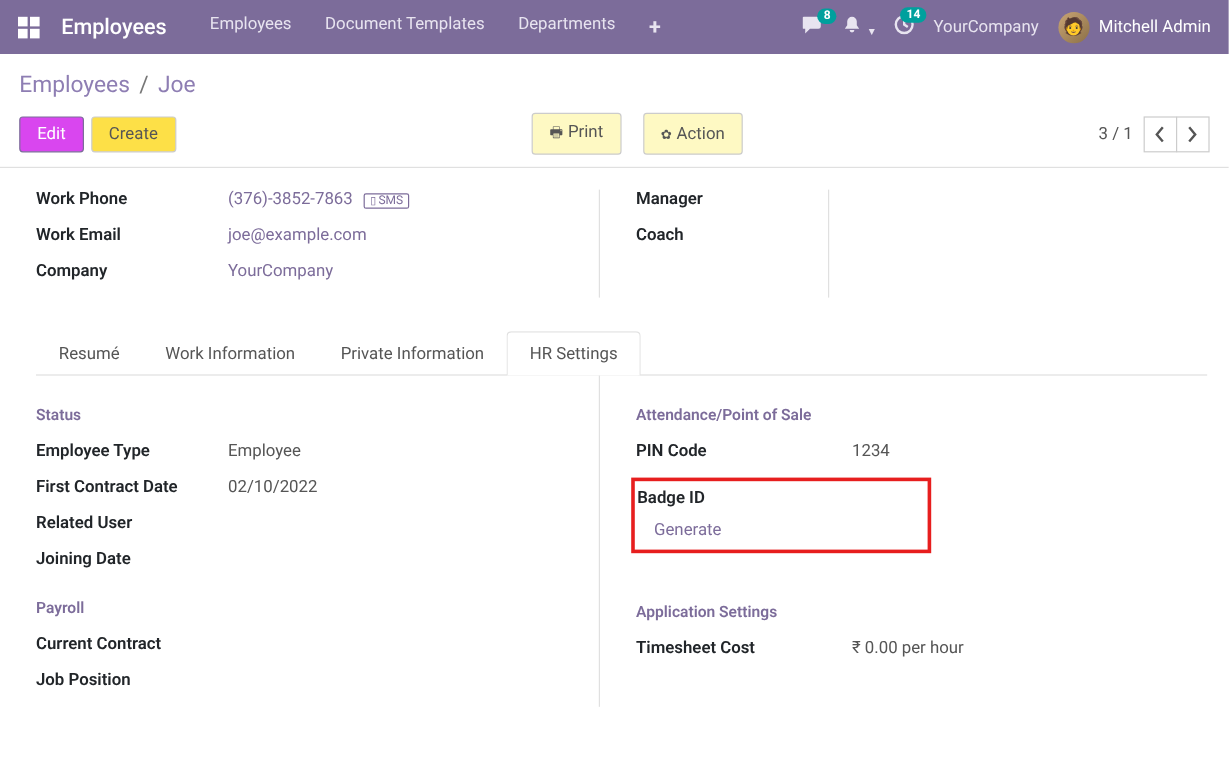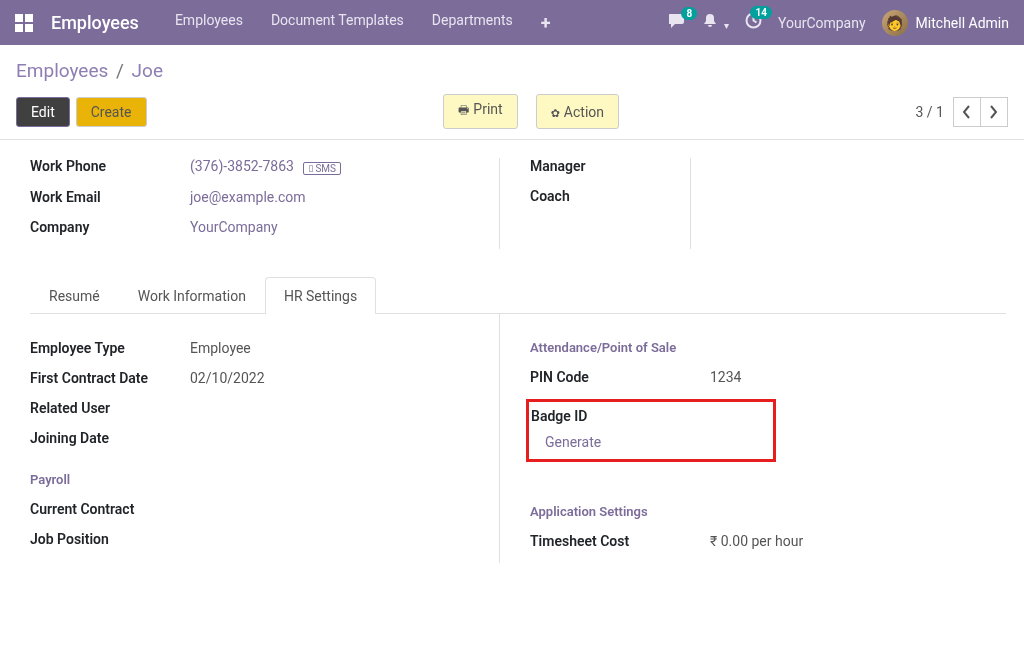--- a/index.html
+++ b/index.html
@@ -24,23 +24,23 @@
   .user { display: flex; align-items: center; gap: 8px; cursor: pointer; }
   .avatar { width: 26px; height: 26px; border-radius: 50%; background: linear-gradient(135deg,#c9a574,#8b6f47); display:flex; align-items:center; justify-content:center; font-size:14px; }
   .user-name { font-size: 14px; color: #fff; }
 
   
   .toolbar-area { padding: 14px 16px 10px 16px; }
   .breadcrumb { font-size: 19px; color: #8e7eb3; margin-bottom: 12px; }
   .breadcrumb .current { color: #8e7eb3; font-weight: 400; }
   .breadcrumb .sep { color: #777; margin: 0 3px; }
   .toolbar { display: flex; align-items: center; }
-  .btn { border: 1px solid #ccc; background: #eab308; padding: 6px 14px; font-size: 14px; cursor: pointer; border-radius: 3px; color: #555; }
+  .btn { border: 1px solid #ccc; background: #fde047; padding: 6px 14px; font-size: 14px; cursor: pointer; border-radius: 3px; color: #555; }
   .btn + .btn { margin-left: 6px; }
-  .btn-primary { background: #404040; color: #fff; border-color: #7c6c9a; }
+  .btn-primary { background: #d946ef; color: #fff; border-color: #7c6c9a; }
   .center-buttons { margin-left: auto; margin-right: auto; display: flex; gap: 12px; }
   .btn-white { background: #fef9c3; }
   .gear::before { content: "✿"; font-size: 11px; margin-right: 4px; color: #555; }
   .print-ico::before { content: "🖶"; font-size: 12px; margin-right: 4px; }
   .pager { display: flex; align-items: center; gap: 10px; font-size: 14px; color: #555; }
   .pager-arrows { display: flex; }
   .pager-btn { border: 1px solid #ccc; background: #fff; width: 28px; height: 30px; display: flex; align-items: center; justify-content: center; cursor: pointer; font-size: 16px; color: #555; margin-left: -1px; }
 
   
   .content-wrap { border-top: 1px solid #e0e0e0; position: relative; height: calc(647px - 45px - 85px); overflow-y: scroll; }
@@ -190,27 +190,29 @@
         </div>
         <div class="field-row">
           <div class="field-label">Coach</div>
         </div>
       </div>
     </div>
 
     <div class="tabs">
       <div class="tab">Resumé</div>
       <div class="tab">Work Information</div>
+      <div class="tab">Private Information</div>
       <div class="tab active">HR Settings</div>
     </div>
 
     <div class="two-col">
 
       <div class="col col-sep-right" style="flex:0 0 470px">
         <div class="sect">
+          <div class="sect-title">Status</div>
           <div class="field-row">
             <div class="field-label">Employee Type</div>
             <div class="field-value">Employee</div>
           </div>
           <div class="field-row">
             <div class="field-label">First Contract Date</div>
             <div class="field-value">02/10/2022</div>
           </div>
           <div class="field-row">
             <div class="field-label">Related User</div>

